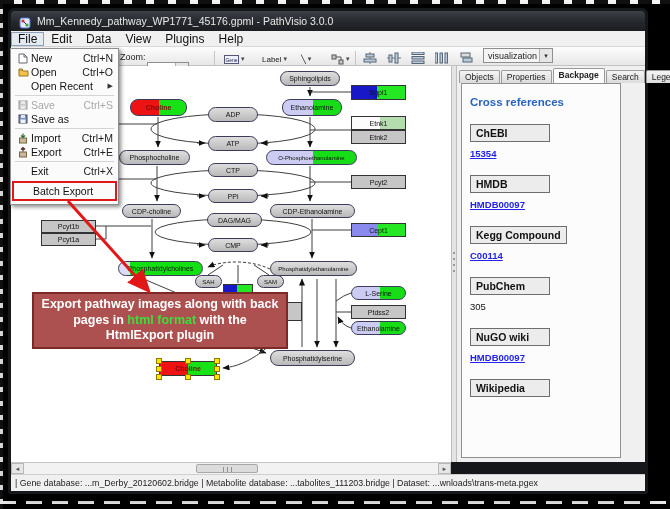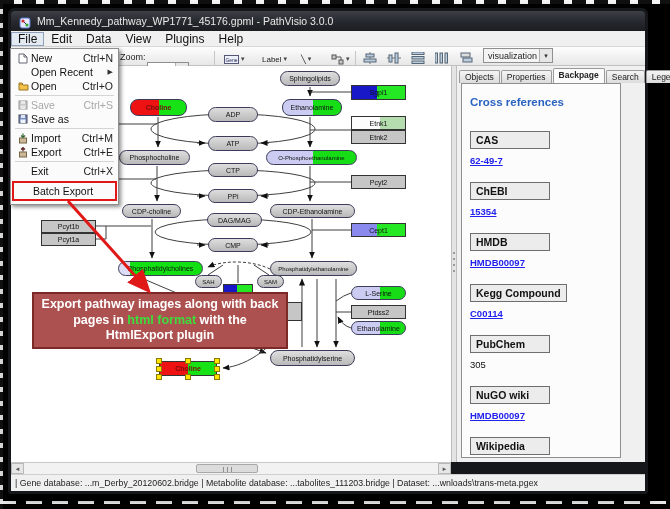--- a/index.html
+++ b/index.html
@@ -313,24 +313,20 @@
   <div class="sidepanel">
     <div class="tabs">
       <span class="tab">Objects</span>
       <span class="tab">Properties</span>
       <span class="tab active">Backpage</span>
       <span class="tab">Search</span>
       <span class="tab">Legend</span>
     </div>
     <div class="bp-content">
       <div class="bp-heading">Cross references</div>
-      <div class="bp-section mt1">
-        <div class="bp-header">CAS</div>
-        <a class="bp-link">62-49-7</a>
-      </div>
       <div class="bp-section mt2">
         <div class="bp-header">ChEBI</div>
         <a class="bp-link">15354</a>
       </div>
       <div class="bp-section mt2">
         <div class="bp-header">HMDB</div>
         <a class="bp-link">HMDB00097</a>
       </div>
       <div class="bp-section mt2">
         <div class="bp-header">Kegg Compound</div>
@@ -371,33 +367,33 @@
       <span class="fm-ic">
           <svg width="10" height="11">
             <path d="M1,1 H6 L9,4 V10 H1 Z" fill="#fff" stroke="#667"></path>
             <path d="M6,1 V4 H9" fill="none" stroke="#667"></path>
           </svg>
         </span>
       <span class="fm-label">New</span>
       <span class="fm-short">Ctrl+N</span>
     </div>
     <div class="fm-item">
+      <span class="fm-ic">
+          <svg width="11" height="10">
+            <path d="M1,3 L1,9 L10,9 L10,4 L5,4 L4,3 Z" fill="#f4c24a" stroke="#997722"></path>
+            <path d="M1,3 L1,2 L4,2 L5,3" fill="#f4c24a" stroke="#997722"></path>
+          </svg>
+        </span>
+      <span class="fm-label">Open</span>
+      <span class="fm-short">Ctrl+O</span>
+    </div>
+    <div class="fm-item">
       <span class="fm-ic"></span>
       <span class="fm-label">Open Recent</span>
       <span class="fm-arrow">▶</span>
-    </div>
-    <div class="fm-item">
-      <span class="fm-ic">
-          <svg width="11" height="10">
-            <path d="M1,3 L1,9 L10,9 L10,4 L5,4 L4,3 Z" fill="#f4c24a" stroke="#997722"></path>
-            <path d="M1,3 L1,2 L4,2 L5,3" fill="#f4c24a" stroke="#997722"></path>
-          </svg>
-        </span>
-      <span class="fm-label">Open</span>
-      <span class="fm-short">Ctrl+O</span>
     </div>
     <div class="fm-sep"></div>
     <div class="fm-item disabled">
       <span class="fm-ic">
           <svg width="10" height="10">
             <rect x="1" y="1" width="8" height="8" fill="#c9c9c9" stroke="#999"></rect>
             <rect x="3" y="1" width="4" height="3" fill="#e8e8e8"></rect>
             <rect x="2.5" y="5.5" width="5" height="3.5" fill="#e8e8e8"></rect>
           </svg>
         </span>

